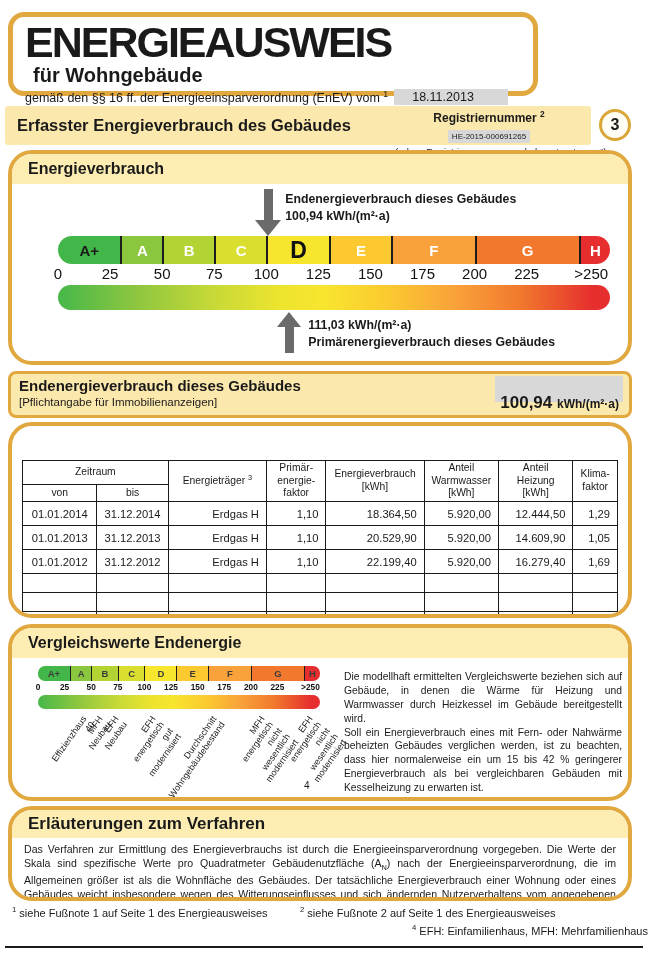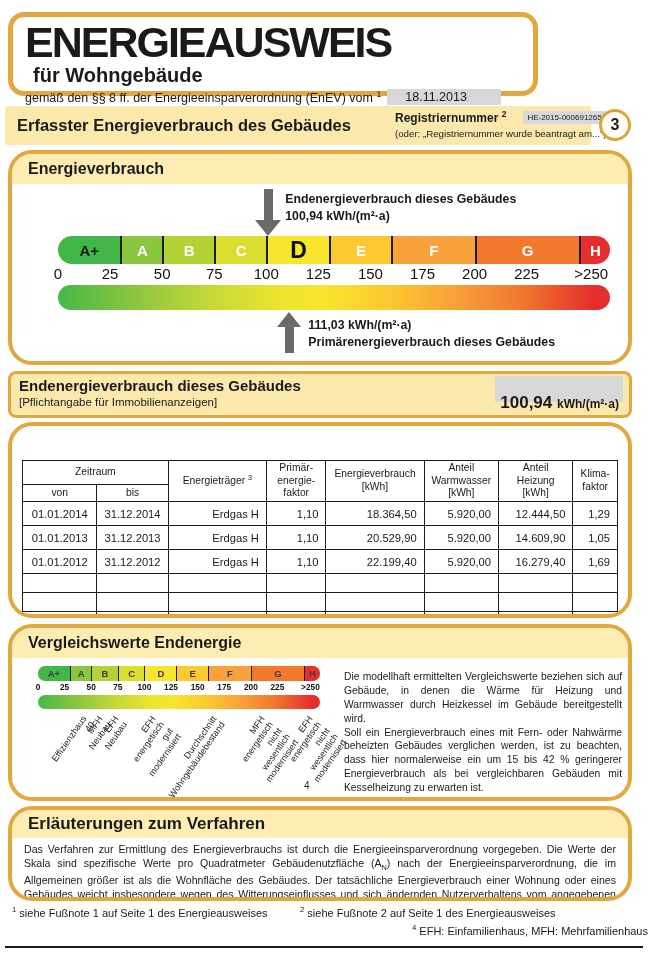--- a/index.html
+++ b/index.html
@@ -10,21 +10,21 @@
   .main-title{font-size:43px;font-weight:bold;letter-spacing:-2px;line-height:1.0;display:inline-block;}
   .title-suffix{font-size:20px;font-weight:bold;display:inline-block;margin-left:8px;}
   .law-line{font-size:12.5px;margin-top:2px;display:flex;align-items:center;gap:6px;}
   .gray-box{background:#d8d8d8;padding:1px 10px 1px 18px;}
   .date-box{font-size:12.5px;min-width:86px;}
 
   
   .section-bar{position:absolute;left:5px;top:106px;width:586px;height:39px;background:#fbe8ac;border-radius:3px;}
   .section-bar .bar-title{position:absolute;left:12px;top:10px;font-size:16.5px;font-weight:bold;}
   .reg-block{position:absolute;right:8px;top:3px;width:188px;}
-  .reg-row{display:flex;align-items:center;gap:17px;}
+  .reg-row{display:flex;align-items:center;gap:5px;flex-direction:column;}
   .reg-label{font-size:12px;font-weight:bold;white-space:nowrap;}
   .reg-value{font-size:8px;background:#d8d8d8;padding:2px 4px;white-space:nowrap;}
   .reg-alt{font-size:9.7px;margin-top:3px;white-space:nowrap;}
   .page-circle{position:absolute;left:599px;top:109px;width:26px;height:26px;border:3px solid #d9a637;border-radius:50%;background:#fffdf4;display:flex;align-items:center;justify-content:center;font-size:16px;font-weight:bold;}
 
   
   .panel{position:absolute;left:8px;width:624px;border:4px solid #e2a840;border-radius:24px;background:#fff;box-sizing:border-box;overflow:hidden;}
   .panel-strip{height:30px;background:#fdedb3;display:flex;align-items:center;padding-left:16px;font-weight:bold;font-size:16px;}
   .panel-content{position:relative;}
 
@@ -104,21 +104,21 @@
   .bottom-rule{position:absolute;left:5px;top:946px;width:638px;height:2px;background:#1a1a1a;}
 </style>
 </head>
 <body>
 
 <div class="header-box">
   <div>
     <span class="main-title">ENERGIEAUSWEIS</span><span class="title-suffix">für Wohngebäude</span>
   </div>
   <div class="law-line">
-    <span><span>gemäß den §§ 8 ff. der Energieeinsparverordnung (EnEV) vom</span> <sup>1</sup></span>
+    <span><span>gemäß den §§ 16 ff. der Energieeinsparverordnung (EnEV) vom</span> <sup>1</sup></span>
     <span class="gray-box date-box">18.11.2013</span>
   </div>
 </div>
 
 <div class="section-bar">
   <div class="bar-title">Erfasster Energieverbrauch des Gebäudes</div>
   <div class="reg-block">
     <div class="reg-row">
       <span class="reg-label"><span>Registriernummer</span> <sup>2</sup></span>
       <span class="reg-value">HE-2015-000691265</span>

